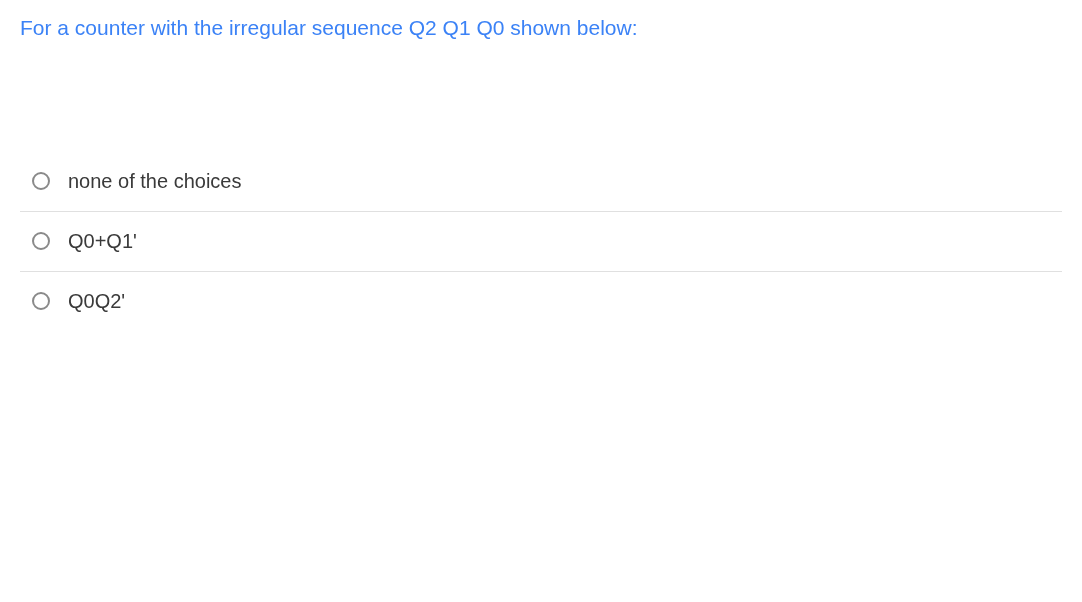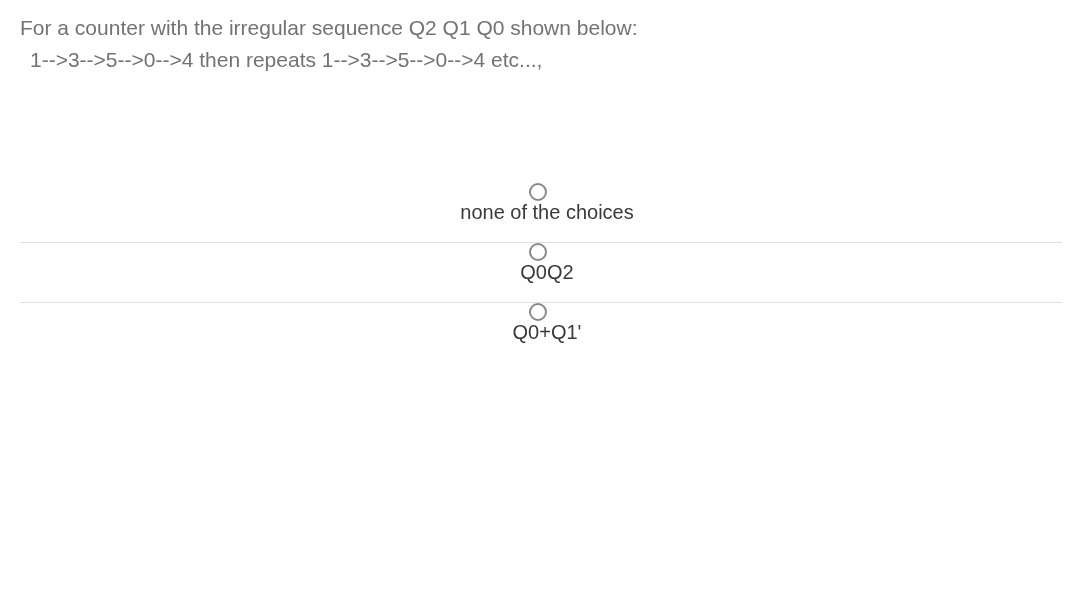--- a/index.html
+++ b/index.html
@@ -9,36 +9,35 @@
     background: #fff;
     font-family: "Segoe UI", "Helvetica Neue", Arial, sans-serif;
     color: #333;
   }
   .container {
     padding: 12px 20px 0 20px;
     box-sizing: border-box;
   }
   .stem {
     font-size: 21px;
-    color: #737373;
+    color: #3b82f6;
     line-height: 1.5;
   }
   .stem .line2 {
     padding-left: 10px;
   }
   .choices {
     margin-top: 108px;
   }
   .choice {
     display: flex;
     align-items: center;
     height: 59px;
     border-top: 1px solid #e0e0e0;
     padding-left: 12px;
-    flex-direction: column;
   }
   .choice:first-child {
     border-top: none;
   }
   .radio {
     width: 18px;
     height: 18px;
     border: 2px solid #8a8a8a;
     border-radius: 50%;
     box-sizing: border-box;
@@ -50,36 +49,35 @@
     color: #3a3a3a;
   }
 </style>
 </head>
 <body>
 
 <div class="container">
 
   <div class="stem">
     <div>For a counter with the irregular sequence Q2 Q1 Q0 shown below:</div>
-    <div class="line2">1--&gt;3--&gt;5--&gt;0--&gt;4 then repeats 1--&gt;3--&gt;5--&gt;0--&gt;4 etc...,</div>
   </div>
 
   <div class="choices">
 
     <div class="choice">
       <span class="radio"></span>
       <span class="choice-label">none of the choices</span>
     </div>
 
-    <div class="choice">
-      <span class="radio"></span>
-      <span class="choice-label">Q0Q2</span>
-    </div>
 
     <div class="choice">
       <span class="radio"></span>
       <span class="choice-label">Q0+Q1'</span>
     </div>
 
 
+    <div class="choice">
+      <span class="radio"></span>
+      <span class="choice-label">Q0Q2'</span>
+    </div>
 
   </div>
 </div>
 
 </body></html>

